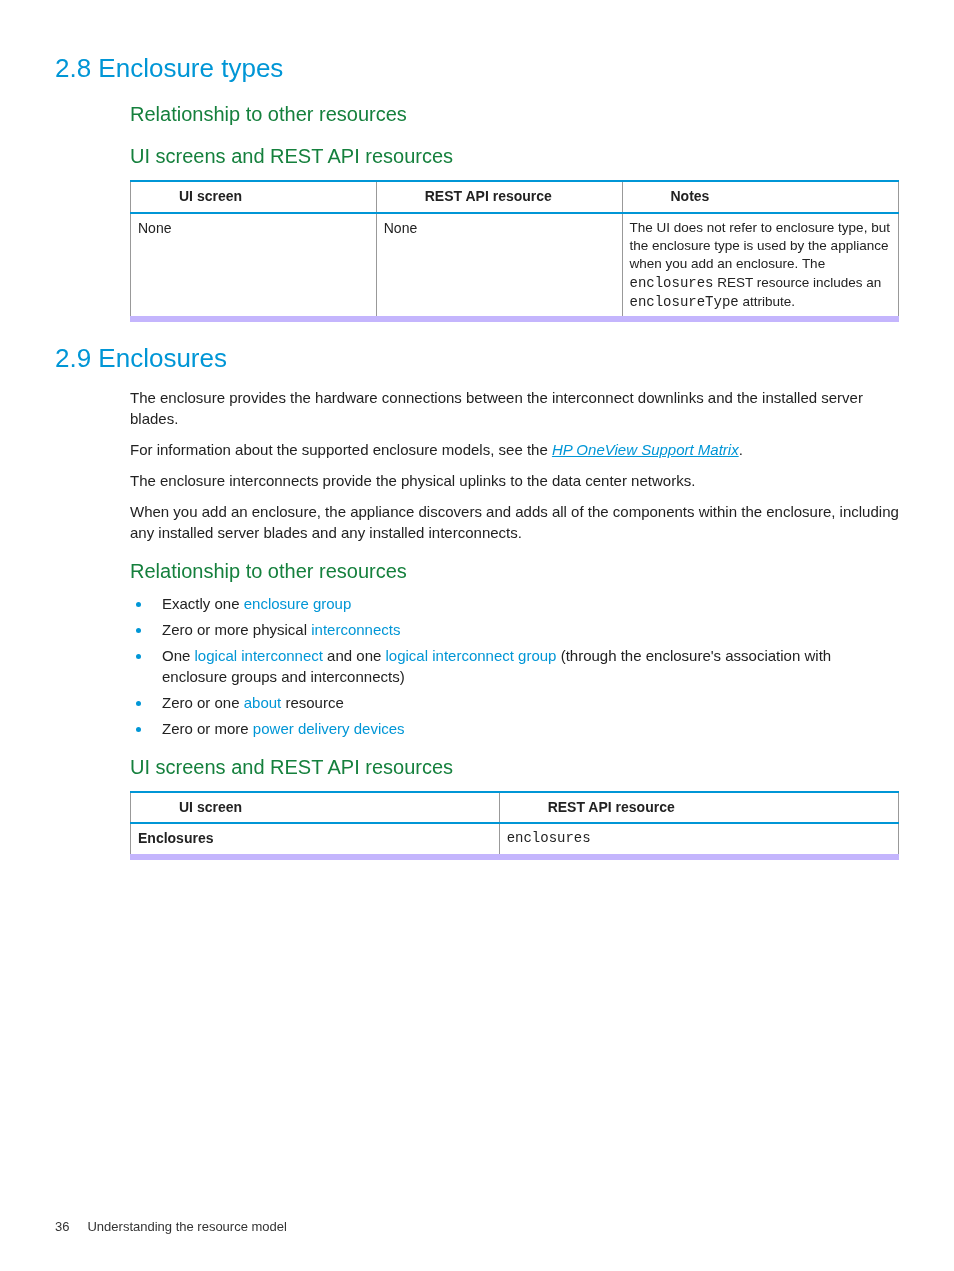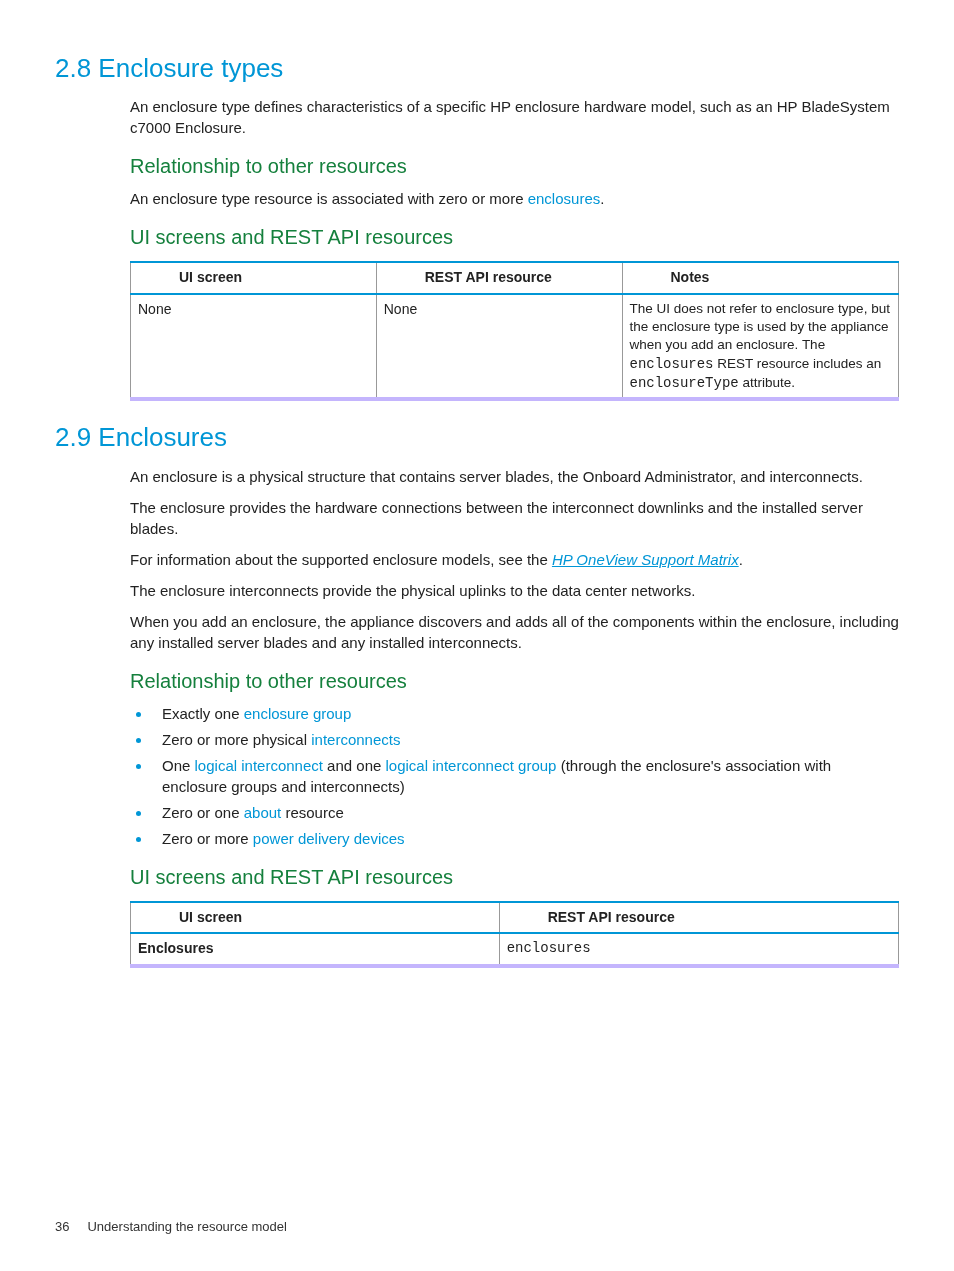--- a/index.html
+++ b/index.html
@@ -54,21 +54,21 @@
     vertical-align: top;
   }
   th {
     border-top: 2px solid #0096d6;
     border-bottom: 2px solid #0096d6;
     font-weight: bold;
     font-size: 14px;
     padding-left: 48px;
   }
   tr:last-child td {
-    border-bottom: 4px solid #c4b5fd;
+    border-bottom: 6px solid #c4b5fd;
   }
   .mono {
     font-family: "Courier New", monospace;
     font-size: 14px;
   }
   ul {
     margin: 6px 0 10px 0;
     padding-left: 22px;
   }
   li {
@@ -98,26 +98,22 @@
   .table29 th:nth-child(1), .table29 td:nth-child(1) { width: 48%; }
   .table29 th:nth-child(2), .table29 td:nth-child(2) { width: 52%; }
   .table29 td.bold { font-weight: bold; }
   .notes-cell { font-size: 13.5px; line-height:1.35;}
 </style>
 </head>
 <body>
 
 <h1>2.8 Enclosure types</h1>
 <div class="indent">
-  <p>An enclosure type defines characteristics of a specific HP enclosure hardware model, such as an HP BladeSystem c7000 Enclosure.</p>
 
   <h2>Relationship to other resources</h2>
-  <p>
-    <span>An enclosure type resource is associated with zero or more </span><a href="#" class="link">enclosures</a><span>.</span>
-  </p>
 
   <h2>UI screens and REST API resources</h2>
 
   <table class="table28">
     <tbody>
         <tr>
       <th>UI screen</th>
       <th>REST API resource</th>
       <th>Notes</th>
     </tr>
@@ -127,21 +123,20 @@
       <td class="notes-cell">
         <span>The UI does not refer to enclosure type, but the enclosure type is used by the appliance when you add an enclosure. The </span><span class="mono">enclosures</span><span> REST resource includes an </span><span class="mono">enclosureType</span><span> attribute.</span>
       </td>
     </tr>
   </tbody>
     </table>
 </div>
 
 <h1>2.9 Enclosures</h1>
 <div class="indent">
-  <p>An enclosure is a physical structure that contains server blades, the Onboard Administrator, and interconnects.</p>
   <p>The enclosure provides the hardware connections between the interconnect downlinks and the installed server blades.</p>
   <p>
     <span>For information about the supported enclosure models, see the </span><a href="#" class="link-u">HP OneView Support Matrix</a><span>.</span>
   </p>
   <p>The enclosure interconnects provide the physical uplinks to the data center networks.</p>
   <p>When you add an enclosure, the appliance discovers and adds all of the components within the enclosure, including any installed server blades and any installed interconnects.</p>
 
   <h2>Relationship to other resources</h2>
 
   <ul>

